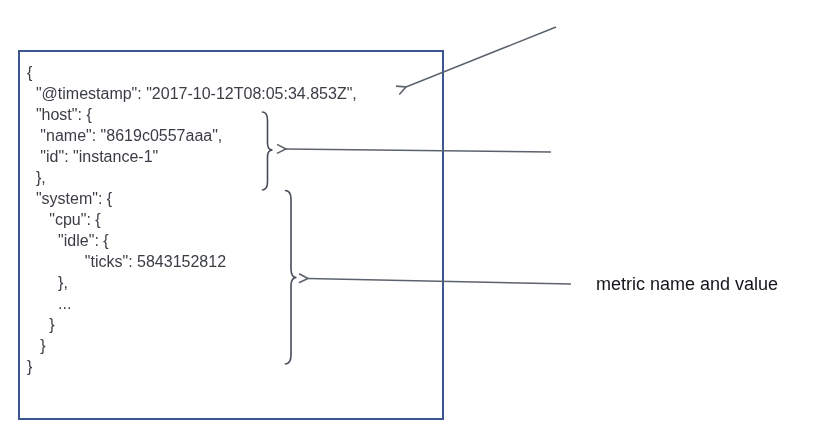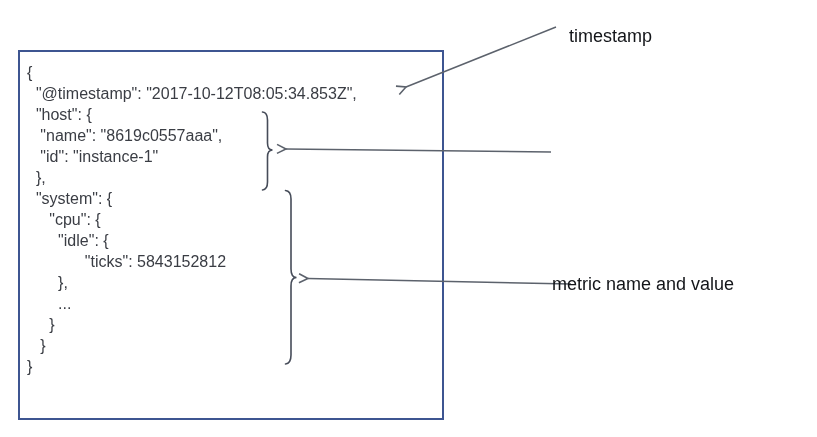--- a/index.html
+++ b/index.html
@@ -43,21 +43,21 @@
   }
   .callout-label {
     position: absolute;
     font-size: 18px;
     line-height: 22px;
     color: #131519;
     white-space: nowrap;
   }
   .label-timestamp { left: 569px; top: 25px; }
   .label-dimensions { left: 569px; top: 145px; }
-  .label-metric { left: 552px; top: 273px; }
+  .label-metric { left: 596px; top: 273px; }
 </style>
 </head>
 <body>
 
 <div class="canvas">
 
   <div class="doc-box">
     <div class="code-block">
       <div class="code-line">{</div>
       <div class="code-line">  "@timestamp": "2017-10-12T08:05:34.853Z",</div>
@@ -88,16 +88,15 @@
 
     <path d="M285.5,190.5 Q291,191 291,199 L291,269 Q291,277.5 296.5,277.5 Q291,277.5 291,286 L291,355 Q291,363.5 285.5,364" fill="none" stroke="#464c59" stroke-width="1.6" stroke-linecap="round"></path>
 
     <line x1="556" y1="27" x2="406" y2="87" stroke="#5c626c" stroke-width="1.5" marker-end="url(#arrowhead)"></line>
 
     <line x1="551" y1="152" x2="286" y2="149" stroke="#5c626c" stroke-width="1.5" marker-end="url(#arrowhead)"></line>
 
     <line x1="571" y1="284" x2="308" y2="278.5" stroke="#5c626c" stroke-width="1.5" marker-end="url(#arrowhead)"></line>
   </svg>
 
-  <div class="callout-label label-timestamp">timestamp</div>
   <div class="callout-label label-metric">metric name and value</div>
 
 </div>
 
 </body></html>

